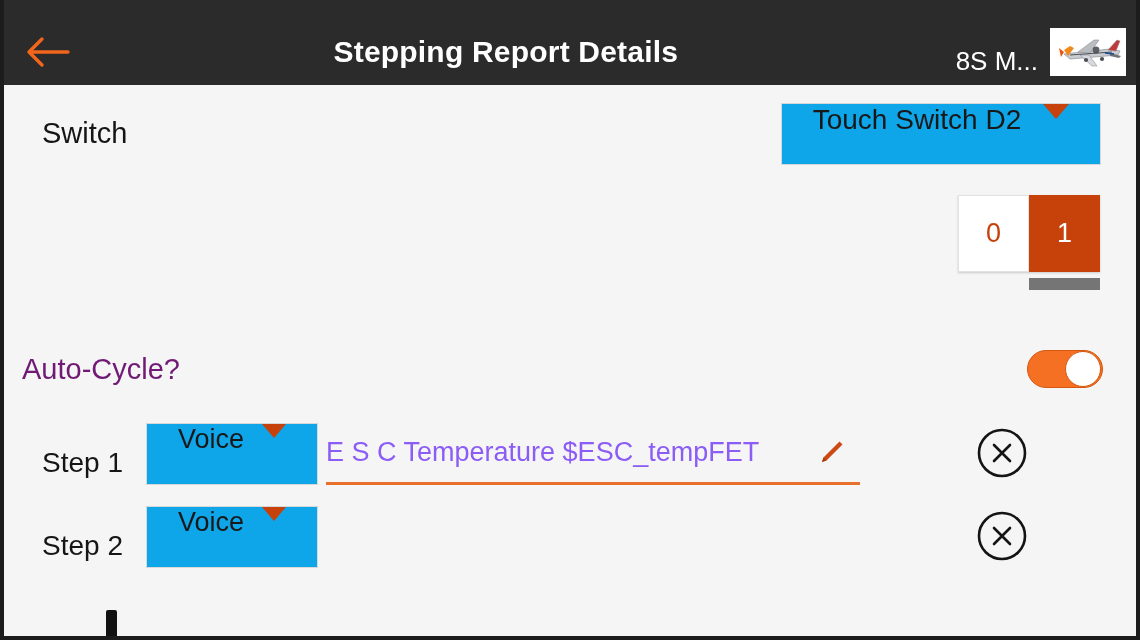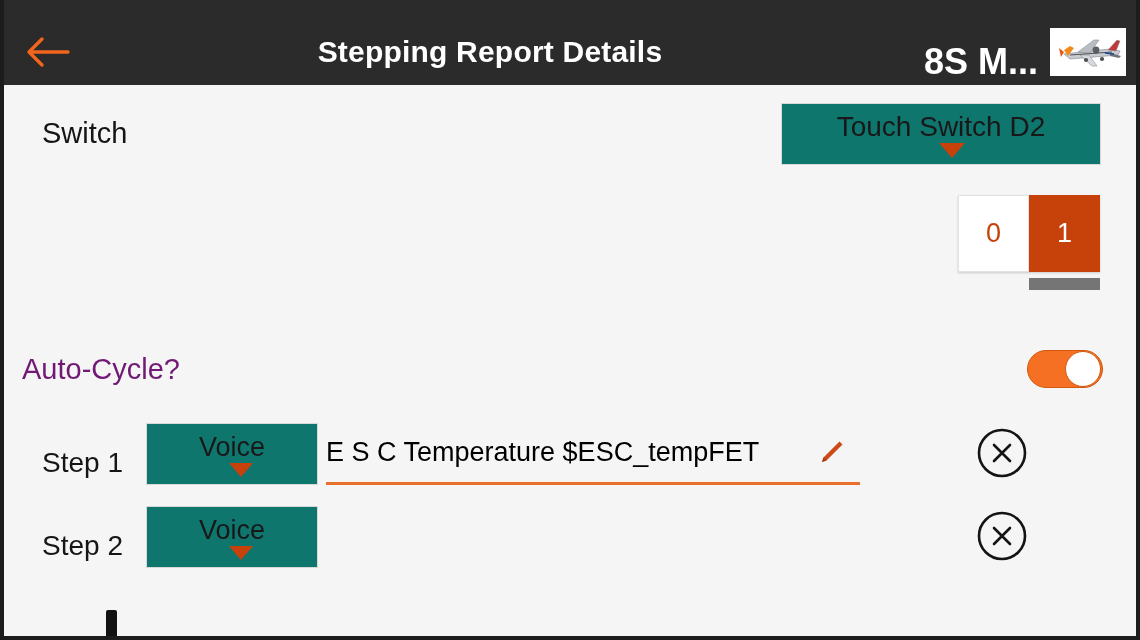--- a/index.html
+++ b/index.html
@@ -40,22 +40,22 @@
     flex: 1;
     text-align: center;
     color: #ffffff;
     font-size: 30px;
     font-weight: bold;
     letter-spacing: 0.2px;
     padding-right: 40px;
   }
   .model-name {
     color: #ffffff;
-    font-size: 36px;
-    font-weight: bold;
+    font-size: 26px;
+    font-weight: normal;
     white-space: nowrap;
     padding-right: 12px;
     margin-top: 19px;
   }
   .model-thumb {
     width: 76px; height: 48px;
     background: #ffffff;
     margin-right: 14px;
     position: relative;
     overflow: hidden;
@@ -72,25 +72,24 @@
 
   
   .switch-row {
     position: absolute; left: 0; top: 0; width: 1136px; height: 90px; text-decoration: underline;
   }
   .switch-label {
     position: absolute; left: 38px; top: 32px;
     font-size: 29px; color: #151515;
   }
   .dropdown {
-    background: #0f766e;
+    background: #0ea5e9;
     border: 1px solid #d8d8d8;
-    display: flex; align-items: center;
-    cursor: pointer;
-    flex-direction: column;
+    display: flex; 
+    cursor: pointer;
   }
   .dd-main {
     position: absolute; left: 777px; top: 18px;
     width: 320px; height: 62px;
     justify-content: center;
   }
   .dd-main .dd-text { font-size: 28px; color: #181818; }
   .caret {
     width: 0; height: 0;
     border-left: 13px solid transparent;
@@ -164,21 +163,21 @@
   .step-field {
     position: absolute; left: 322px; top: 0px;
     width: 534px; height: 62px;
     border-bottom: 3px solid #e8702a;
     display: flex; align-items: center;
     cursor: text;
   }
   .step-text {
     flex: 1;
     font-size: 27px;
-    color: #000000;
+    color: #8b5cf6;
     white-space: nowrap;
     overflow: hidden;
   }
   .pencil { width: 30px; height: 30px; margin-right: 14px; cursor: pointer; }
   .pencil svg { display:block; }
 
   .delete-btn {
     position: absolute; left: 972px; top: 4px;
     width: 52px; height: 52px;
     cursor: pointer;

